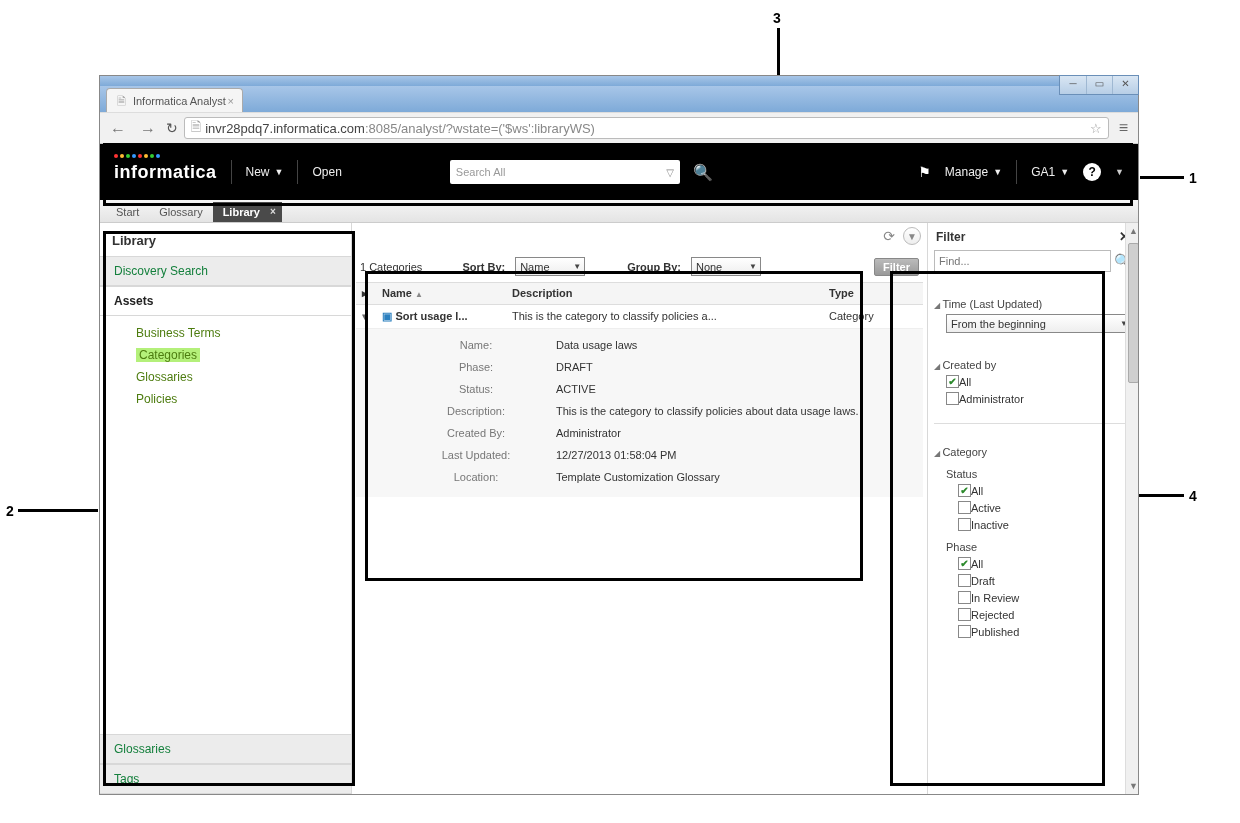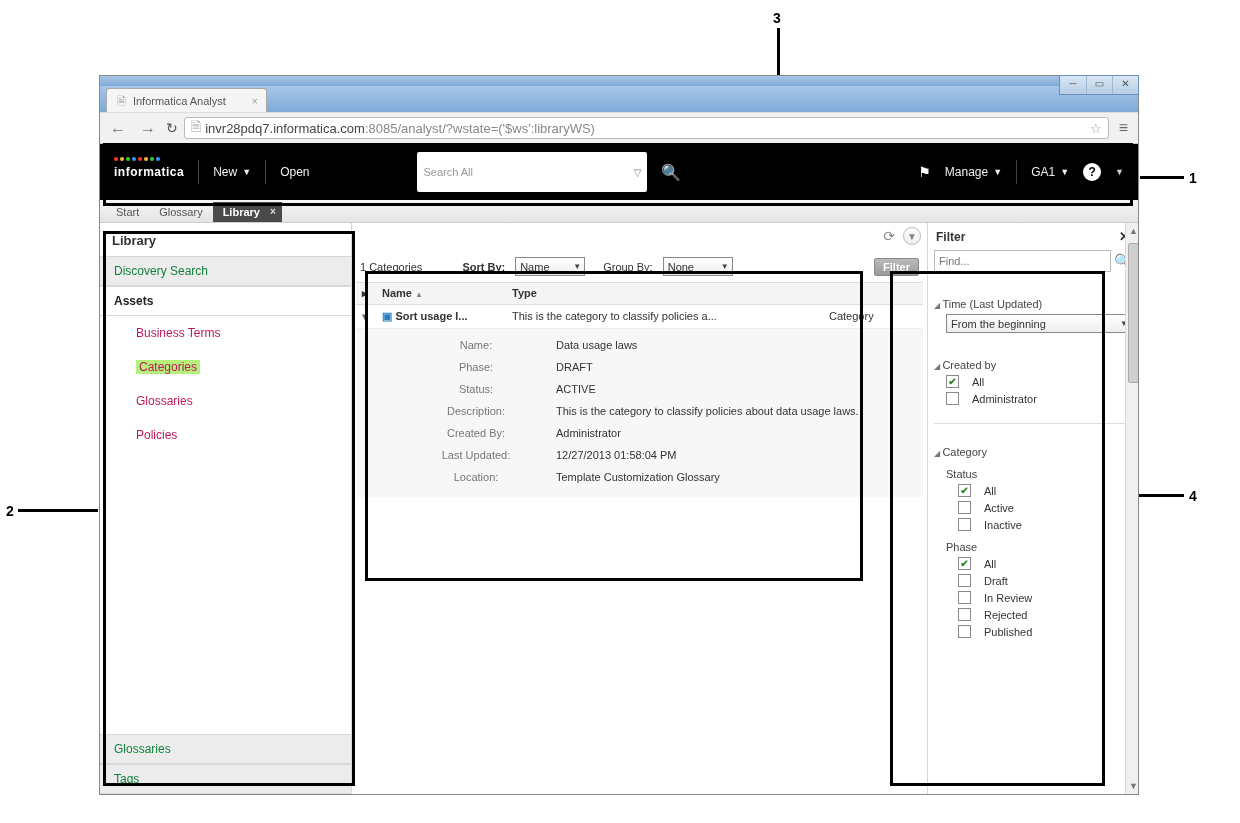--- a/index.html
+++ b/index.html
@@ -62,21 +62,21 @@
     background: linear-gradient(#a8c6e8,#7eaad8);
     display: flex;
     align-items: flex-end;
     padding-left: 6px;
   }
   .browser-tab {
     background: #f5f5f5;
     border: 1px solid #aaa;
     border-bottom: none;
     border-radius: 4px 4px 0 0;
-    padding: 4px 40px 4px 10px;
+    padding: 4px 16px 4px 10px;
     font-size: 11px;
     color: #555;
     position: relative;
     height: 24px;
     line-height: 16px;
   }
   .browser-tab::before {
     content: "🗎";
     font-size: 11px;
     margin-right: 4px;
@@ -121,40 +121,40 @@
     color: #fff;
     height: 56px;
     display: flex;
     align-items: center;
     padding: 0 14px;
     gap: 14px;
   }
   .logo {
     font-family: Arial;
     font-weight: bold;
-    font-size: 12px;
+    font-size: 18px;
     letter-spacing: 0.5px;
     position: relative;
   }
   .logo .dots {
     font-size: 7px;
     line-height: 5px;
     display: flex;
     gap: 2px;
     position: absolute;
     top: -8px;
     left: 0;
   }
   .logo .dot { width: 4px; height: 4px; border-radius: 50%; }
   .divider-v { width: 1px; height: 24px; background: #444; }
   .top-item { color: #eee; font-size: 12px; cursor: pointer; display: flex; align-items: center; gap: 5px; }
   .caret { font-size: 9px; }
   .top-search {
     width: 230px;
-    height: 40px;
+    height: 24px;
     background: #fff;
     color: #999;
     border-radius: 2px;
     display: flex;
     align-items: center;
     padding: 0 6px;
     font-size: 11px;
   }
   .top-search .dd { margin-left: auto; font-size: 10px; color: #888; }
   .search-mag { color: #fff; font-size: 16px; }
@@ -218,23 +218,23 @@
   }
   .lp-section-hdr.selected {
     font-weight: bold;
     background: #fff;
     color: #222;
   }
   .lp-items {
     padding: 10px 7px 10px 36px;
     display: flex;
     flex-direction: column;
-    gap: 20px;
+    gap: 8px;
     font-size: 12px;
-    color: #be185d;
+    color: #4d7c0f;
   }
   .lp-item { cursor: pointer; align-self: flex-start; }
   .lp-item.highlight { background: #b4f07a; padding: 0 3px; }
   .lp-spacer { flex: 1; }
   
   .center {
     flex: 1;
     position: relative;
     border-right: 1px solid #d8d8d8;
     display: flex;
@@ -360,21 +360,21 @@
     font-size: 11px;
   }
   .rp-search .mag { color: #888; font-size: 14px; }
   .rp-group { margin-bottom: 14px; margin-top: 12px; }
   .rp-group-title { font-size: 11px; color: #444; margin-bottom: 4px; }
   .rp-group-title::before { content: "◢ "; font-size: 8px; color: #777; }
   .rp-indent { padding-left: 12px; display: flex; flex-direction: column; gap: 4px; }
   .cb {
     display: flex;
     align-items: center;
-    gap: 13px;
+    gap: 0;
   }
   .cb .box {
     width: 13px; height: 13px; border: 1px solid #888; background: #fff;
     display: inline-flex; align-items: center; justify-content: center;
     font-size: 10px; color: #2c8a2c; font-weight: bold;
   }
   .cb.checked .box::after { content: "✔"; }
   .rp-sep { border-top: 1px solid #ddd; margin: 4px 0 10px; }
   .rp-sub { margin-top: 6px; font-size: 11px; color: #444; }
   .scrollbar {
@@ -528,27 +528,28 @@
 
       <div class="center">
         <div class="center-toolbar">
           <span style="font-size:14px;cursor:pointer;">⟳</span>
           <span class="round-btn">▼</span>
         </div>
         <div class="center-controls">
           <span class="count">1 Categories</span>
           <span style="margin-left:30px;font-weight:bold;text-decoration:underline;">Sort By:</span>
           <span class="select">Name</span>
-          <span style="margin-left:8px;font-weight:normal;">Group By:</span>
+          <span style="margin-left:32px;font-weight:bold;">Group By:</span>
           <span class="select">None</span>
           <span class="filter-btn">Filter</span>
         </div>
         <div class="grid-header">
           <div>▸</div>
           <div><span>Name</span> <span style="font-size:8px;color:#888;">▲</span></div>
+          <div>Description</div>
           <div>Type</div>
         </div>
         <div class="grid-row">
           <div class="exp">▾</div>
           <div class="asset"><span class="asset-icon">▣</span><span>Sort usage l...</span></div>
           <div>This is the category to classify policies a...</div>
           <div>Category</div>
         </div>
         <div class="details">
           <div class="lbl">Name:</div>

